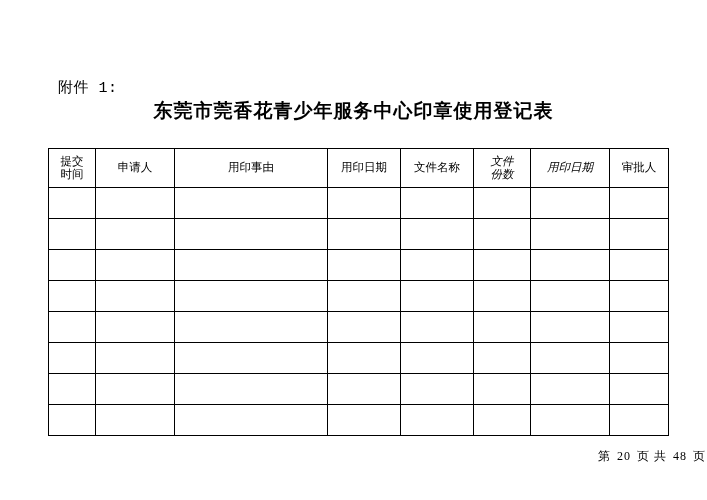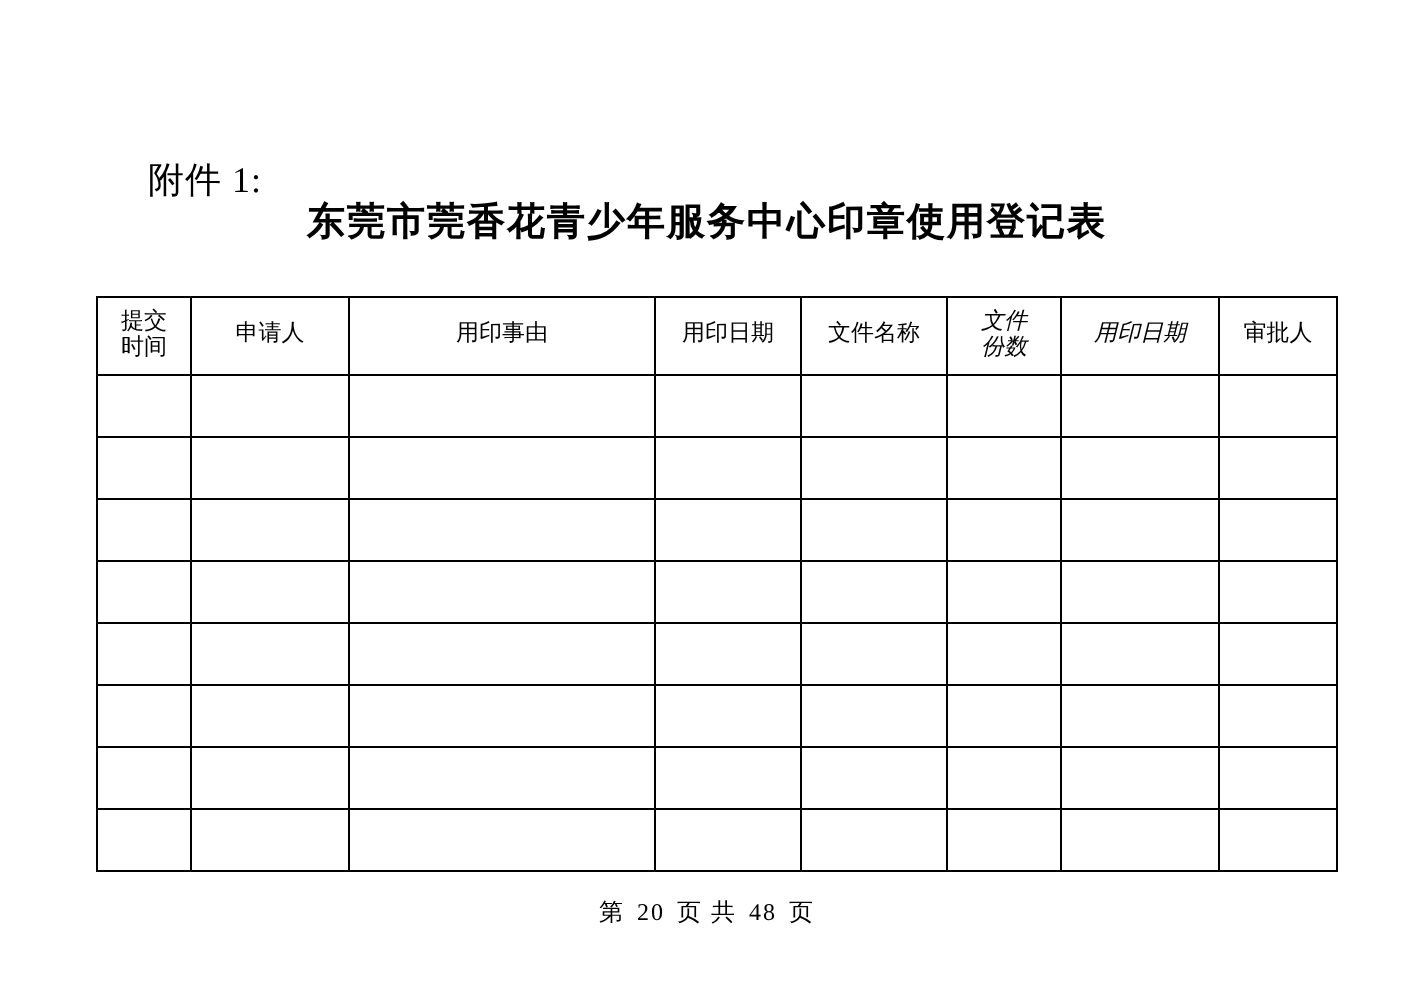--- a/index.html
+++ b/index.html
@@ -17,24 +17,23 @@
   .page {
     position: relative;
     width: 707px;
     height: 500px;
     box-sizing: border-box;
   }
   .attachment-label {
     position: absolute;
     left: 58px;
     top: 78px;
-    font-size: 18px;
+    font-size: 15px;
     letter-spacing: 0.5px;
-    font-family: Liberation Serif, serif;
-    margin-left: 16px;
+    font-family: Liberation Mono, monospace;
   }
   .doc-title {
     position: absolute;
     left: 0;
     right: 0;
     top: 98px;
     text-align: center;
     font-size: 19px;
     font-weight: bold;
     letter-spacing: 1px;
@@ -78,21 +77,21 @@
   .col-7 { width: 58px; }
   .hdr-stack {
     display: block;
     line-height: 1.15;
   }
   .footer {
     position: absolute;
     left: 0;
     right: 0;
     top: 448px;
-    text-align: center;
+    text-align: right;
     font-size: 12px;
     letter-spacing: 1px;
     font-family: "Liberation Serif", "DejaVu Serif", serif;
   }
   .footer span { margin: 0 1px; }
 </style>
 </head>
 <body>
 
 <div class="page">

